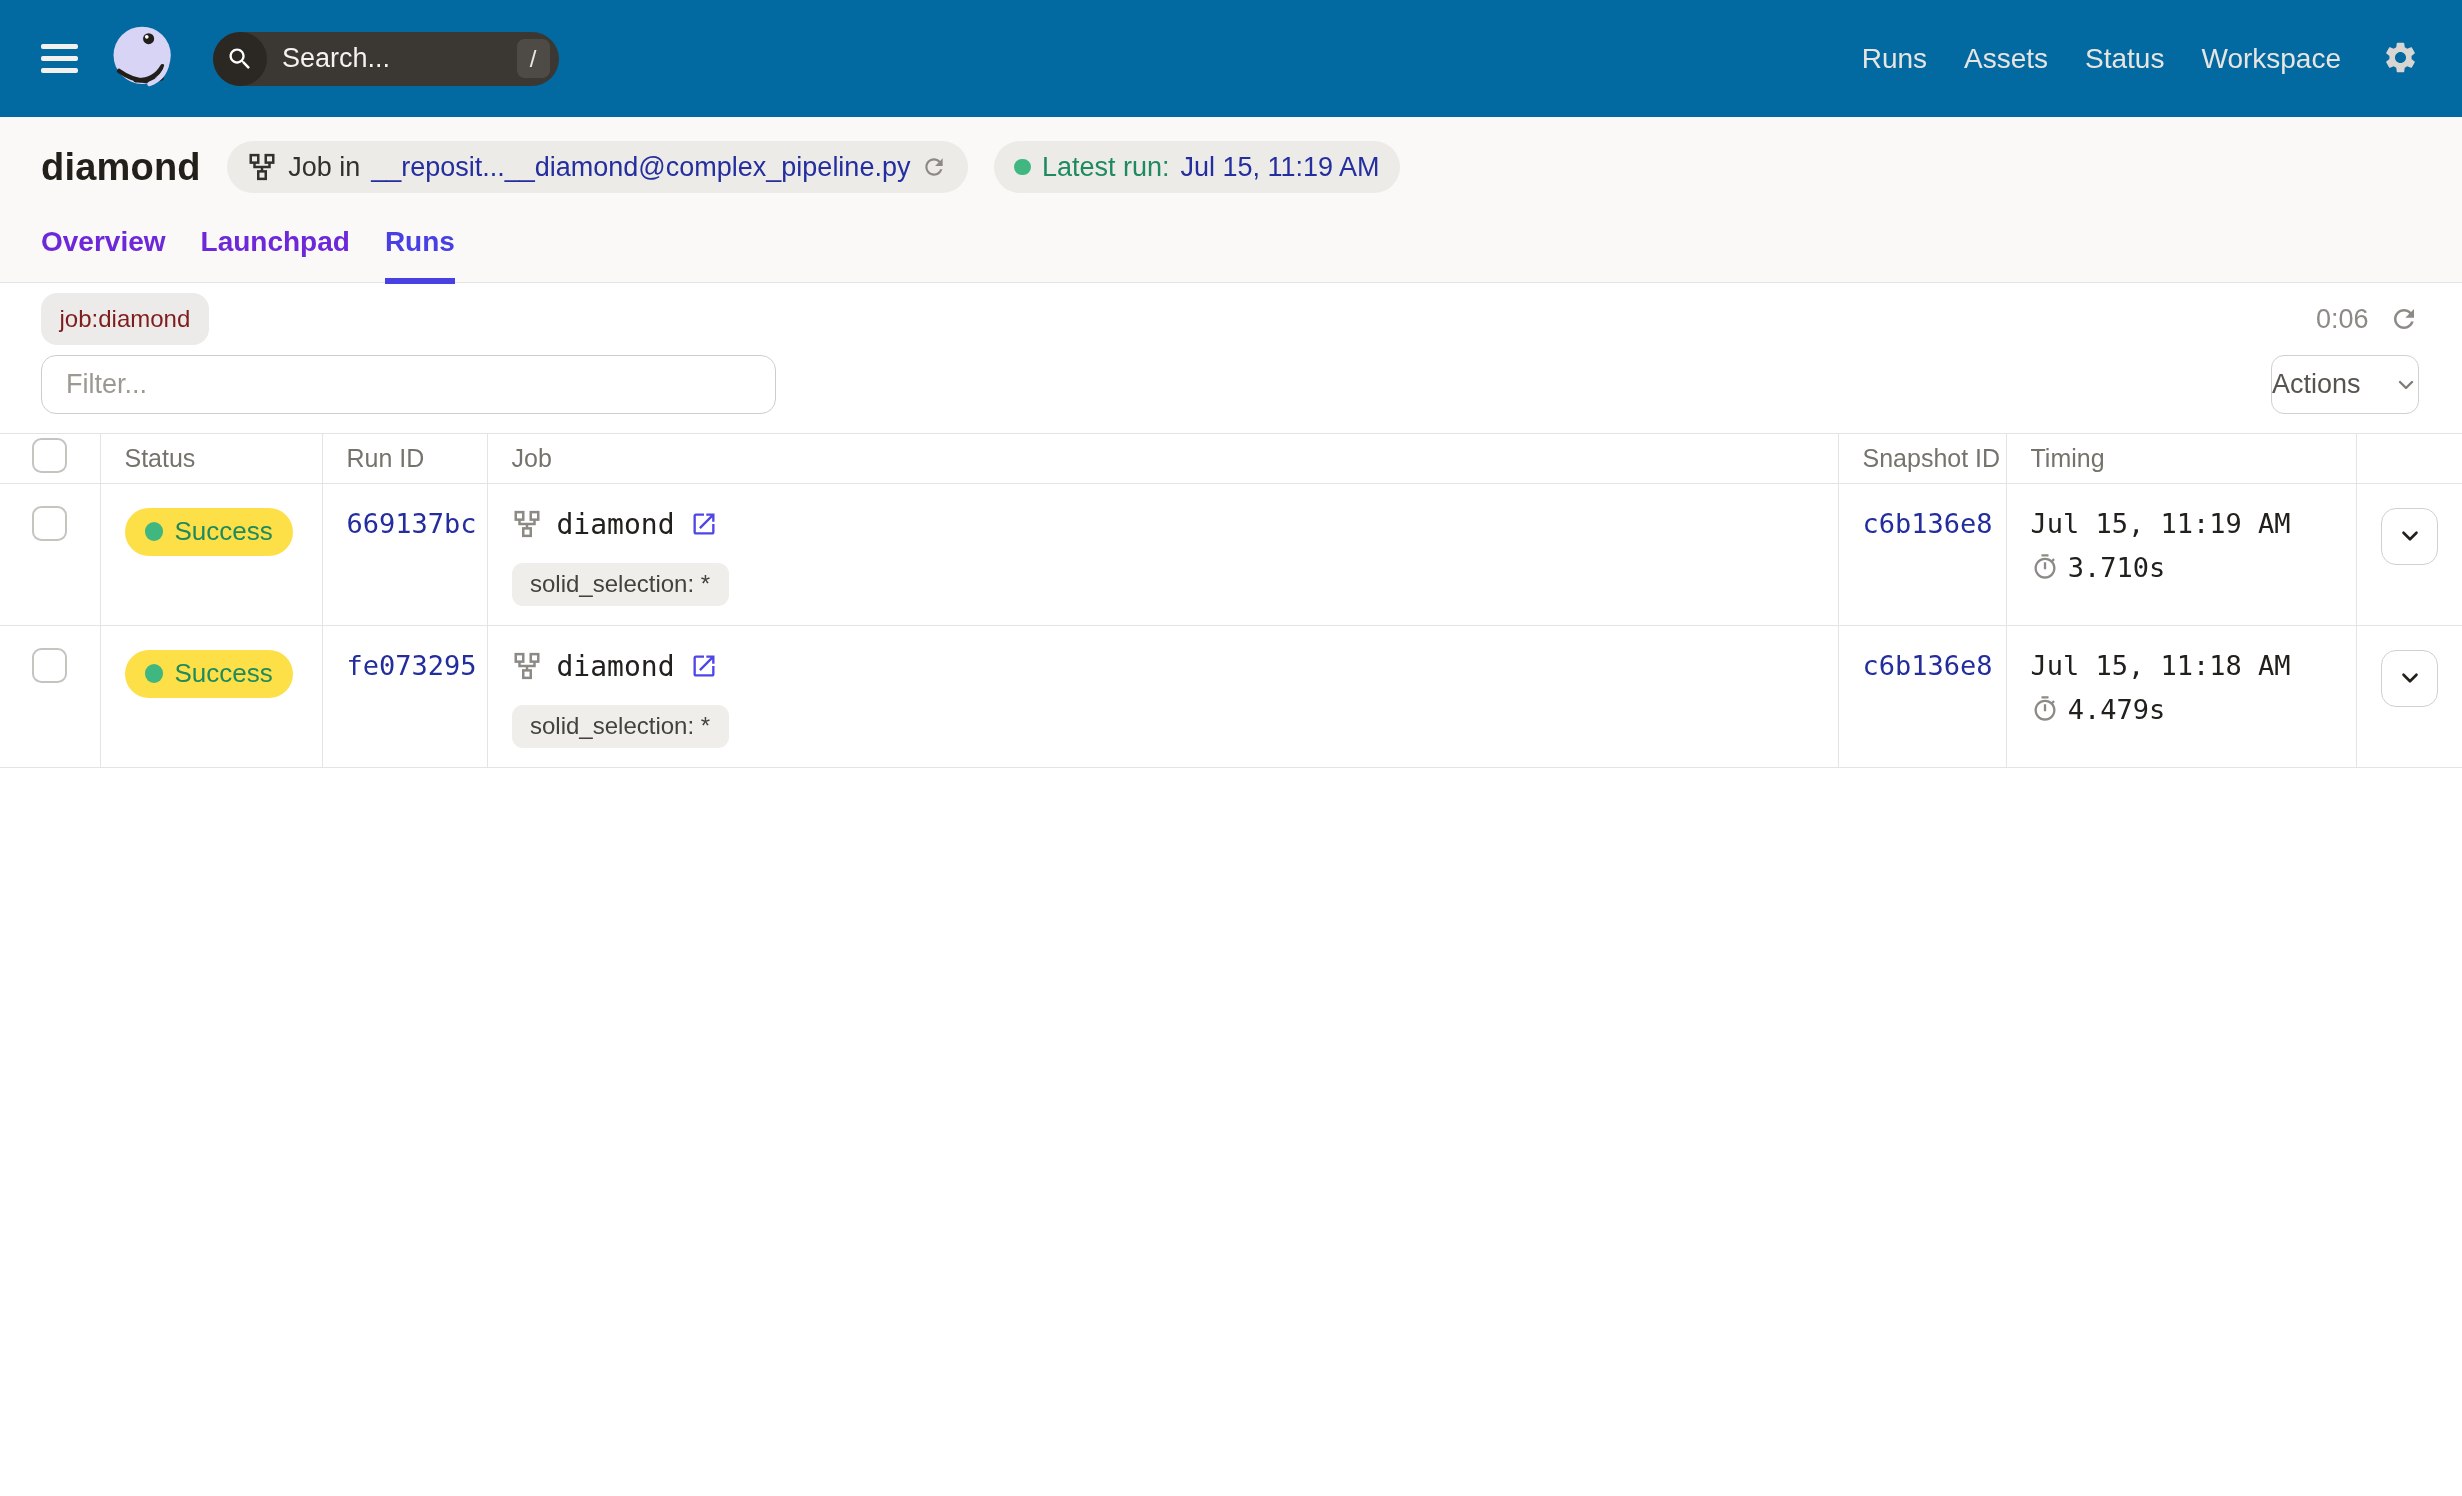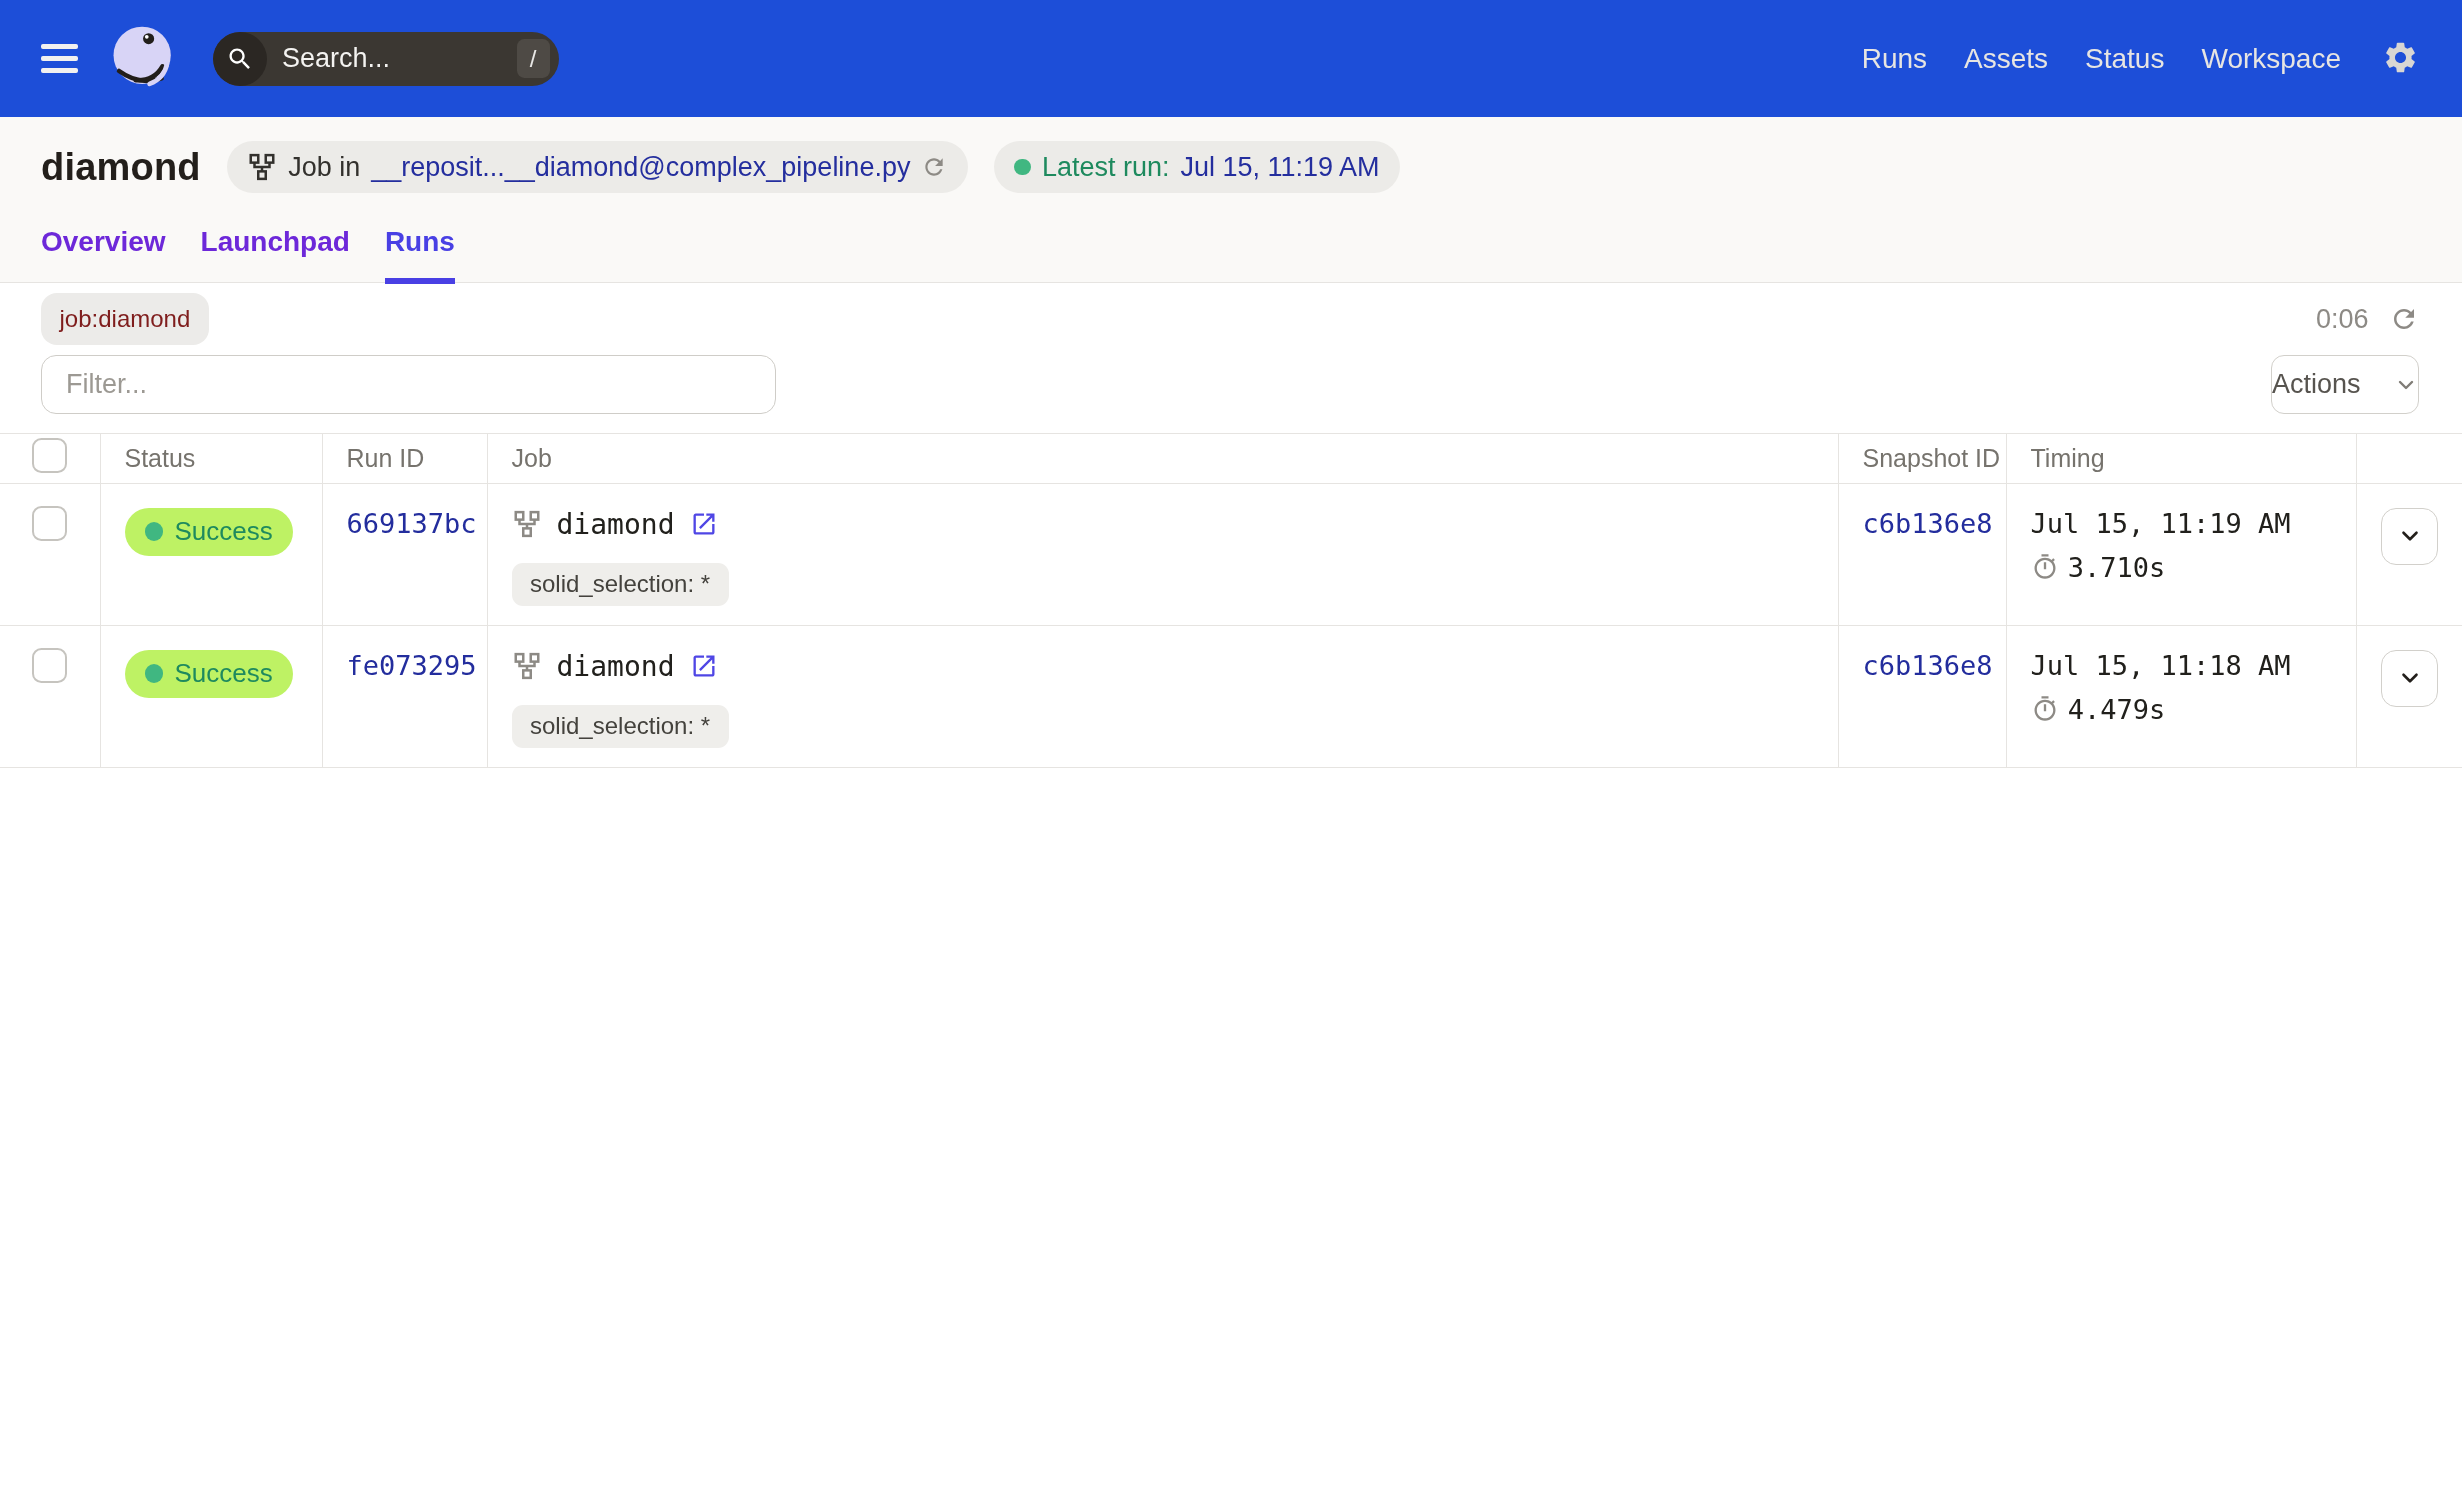--- a/index.html
+++ b/index.html
@@ -1,20 +1,20 @@
 <!DOCTYPE html>
 <html style="font-size:15px"><head>
 <meta charset="utf-8">
 <style>
   * { margin:0; padding:0; box-sizing:border-box; }
   html,body { width:2462px; height:1497px; background:#fff; overflow:hidden;
               font-family:"Liberation Sans", sans-serif; color:#231F1B; }
 
   
-  .topbar { height:117px; background:#1d4ed8; display:flex; align-items:center; padding:0 43px 0 41px; }
+  .topbar { height:117px; background:#0369a1; display:flex; align-items:center; padding:0 43px 0 41px; }
   .hamburger { width:37px; display:flex; flex-direction:column; gap:7.4px; cursor:pointer; margin-right:30px; }
   .hamburger span { display:block; height:4.6px; background:#F2F1EF; border-radius:1.9px; }
   .logo { width:72px; height:72px; margin-right:33px; cursor:pointer; flex:0 0 auto; }
   .searchbox { width:346px; height:54px; background:#3B3732; border-radius:27px; display:flex; align-items:center; overflow:hidden; cursor:text; }
   .search-circle { width:54px; height:54px; border-radius:50%; background:#2B2723; display:flex; align-items:center; justify-content:center; flex:0 0 auto; }
   .search-circle svg { width:28px; height:28px; color:#FFFFFF; }
   .search-ph { flex:1; margin-left:15px; font-size:27px; color:#F4F3F1; }
   .kbd { width:33px; height:39px; margin-right:9.3px; background:#4E4A45; border-radius:7.4px; color:#E9E8E6;
          font-size:24px; display:flex; align-items:center; justify-content:center; flex:0 0 auto; }
   .topnav { margin-left:auto; display:flex; align-items:center; gap:37px; }
@@ -59,21 +59,21 @@
 
   
   table.runs { width:2462px; border-collapse:collapse; table-layout:fixed; border-top:1.9px solid #E6E4E1; }
   th, td { border-bottom:1.9px solid #E6E4E1; border-right:1.9px solid #E6E4E1; vertical-align:top; text-align:left; }
   th:last-child, td:last-child { border-right:none; }
   thead th { height:50px; vertical-align:middle; font-weight:400; font-size:25px; color:#76736D; padding:0 0 0 24px; }
   th.col-check, td.col-check { padding:0; text-align:center; }
   tbody td { height:142px; padding:24px 0 0 24px; }
   tbody td.col-check { padding-top:22px; }
   .checkbox { width:35px; height:35px; border:2.8px solid #C6C4BF; border-radius:9.3px; background:#fff; display:inline-block; cursor:pointer; }
-  .status-pill { display:inline-flex; align-items:center; gap:11px; background:#bef264; border-radius:24px;
+  .status-pill { display:inline-flex; align-items:center; gap:11px; background:#fde047; border-radius:24px;
                  height:48px; padding:0 20.4px; font-size:26px; color:#1E8A5E; }
   .status-pill .dot { width:18.5px; height:18.5px; }
   .mono { font-family:"DejaVu Sans Mono", monospace; }
   .runid-link, .snap-link { font-size:27px; color:#232D9D; text-decoration:none; cursor:pointer; }
   .job-line { display:flex; align-items:center; gap:15px; }
   .job-line .job-icon { width:30px; height:30px; color:#8D8A85; }
   .job-name { font-size:28px; color:#21201C; text-decoration:none; cursor:pointer; }
   .ext-link { width:28px; height:28px; color:#4F46E5; cursor:pointer; }
   .tag-pill { display:inline-flex; align-items:center; background:#EFEEEB; border-radius:11px; height:43px;
               padding:0 18.5px; font-size:24px; color:#44423D; margin-top:22px; }

